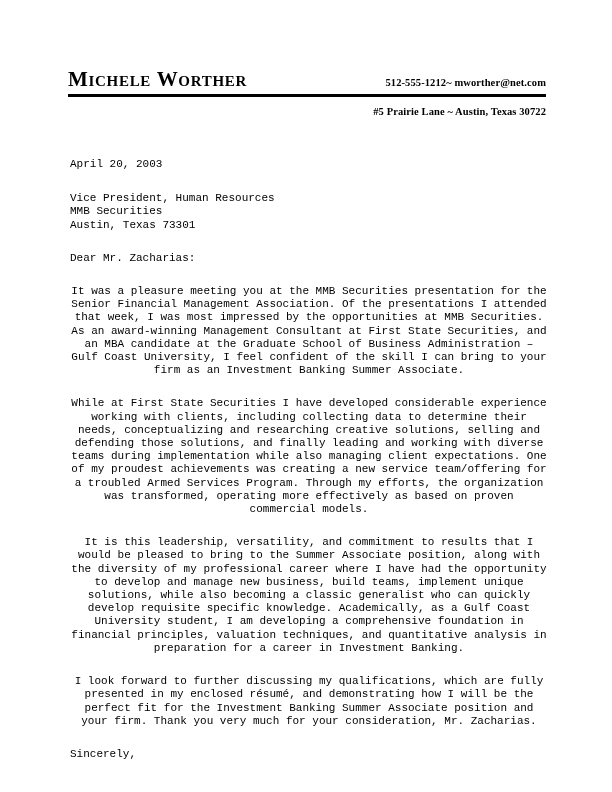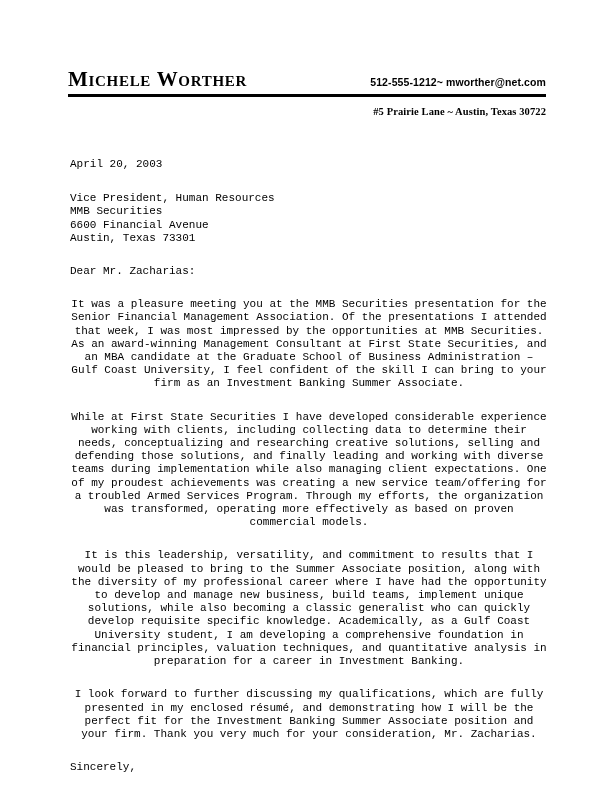--- a/index.html
+++ b/index.html
@@ -43,21 +43,21 @@
     font-family: "Liberation Serif", "DejaVu Serif", serif;
     font-variant: small-caps;
     font-weight: bold;
     font-size: 21px;
     letter-spacing: 0.7px;
     line-height: 1.05;
     white-space: nowrap;
   }
 
   .sender-contact {
-    font-family: Liberation Sans, sans-serif;
+    font-family: Liberation Serif, serif;
     font-weight: bold;
     font-size: 10.5px;
     letter-spacing: 0.1px;
     white-space: nowrap;
     padding-bottom: 1px;
   }
 
   .letterhead-rule {
     margin-top: 4px;
     width: 478px;
@@ -136,21 +136,20 @@
     <div class="sender-address">#5 Prairie Lane  ~  Austin, Texas 30722</div>
   </div>
 
   <div class="letter">
 
     <p class="date-line">April 20, 2003</p>
 
     <div class="recipient">
       <div>Vice President, Human Resources</div>
       <div>MMB Securities</div>
-      <div>6600 Financial Avenue</div>
       <div>Austin, Texas 73301</div>
     </div>
 
     <p class="salutation">Dear Mr. Zacharias:</p>
 
     <p class="body-paragraph">It was a pleasure meeting you at the MMB Securities presentation for the Senior Financial Management Association.  Of the presentations I attended that week, I was most impressed by the opportunities at MMB Securities.  As an award-winning Management Consultant at First State Securities, and an MBA candidate at the Graduate School of Business Administration – Gulf Coast University, I feel confident of the skill I can bring to your firm as an Investment Banking Summer Associate.</p>
 
     <p class="body-paragraph">While at First State Securities I have developed considerable experience working with clients, including collecting data to determine their needs, conceptualizing and researching creative solutions, selling and defending those solutions, and finally leading and working with diverse teams during implementation while also managing client expectations.  One of my proudest achievements was creating a new service team/offering for a troubled Armed Services Program.  Through my efforts, the organization was transformed, operating more effectively as based on proven commercial models.</p>
 
     <p class="body-paragraph">It is this leadership, versatility, and commitment to results that I would be pleased to bring to the Summer Associate position, along with the diversity of my professional career where I have had the opportunity to develop and manage new business, build teams, implement unique solutions, while also becoming a classic generalist who can quickly develop requisite specific knowledge.  Academically, as a Gulf Coast University student, I am developing a comprehensive foundation in financial principles, valuation techniques, and quantitative analysis in preparation for a career in Investment Banking.</p>

